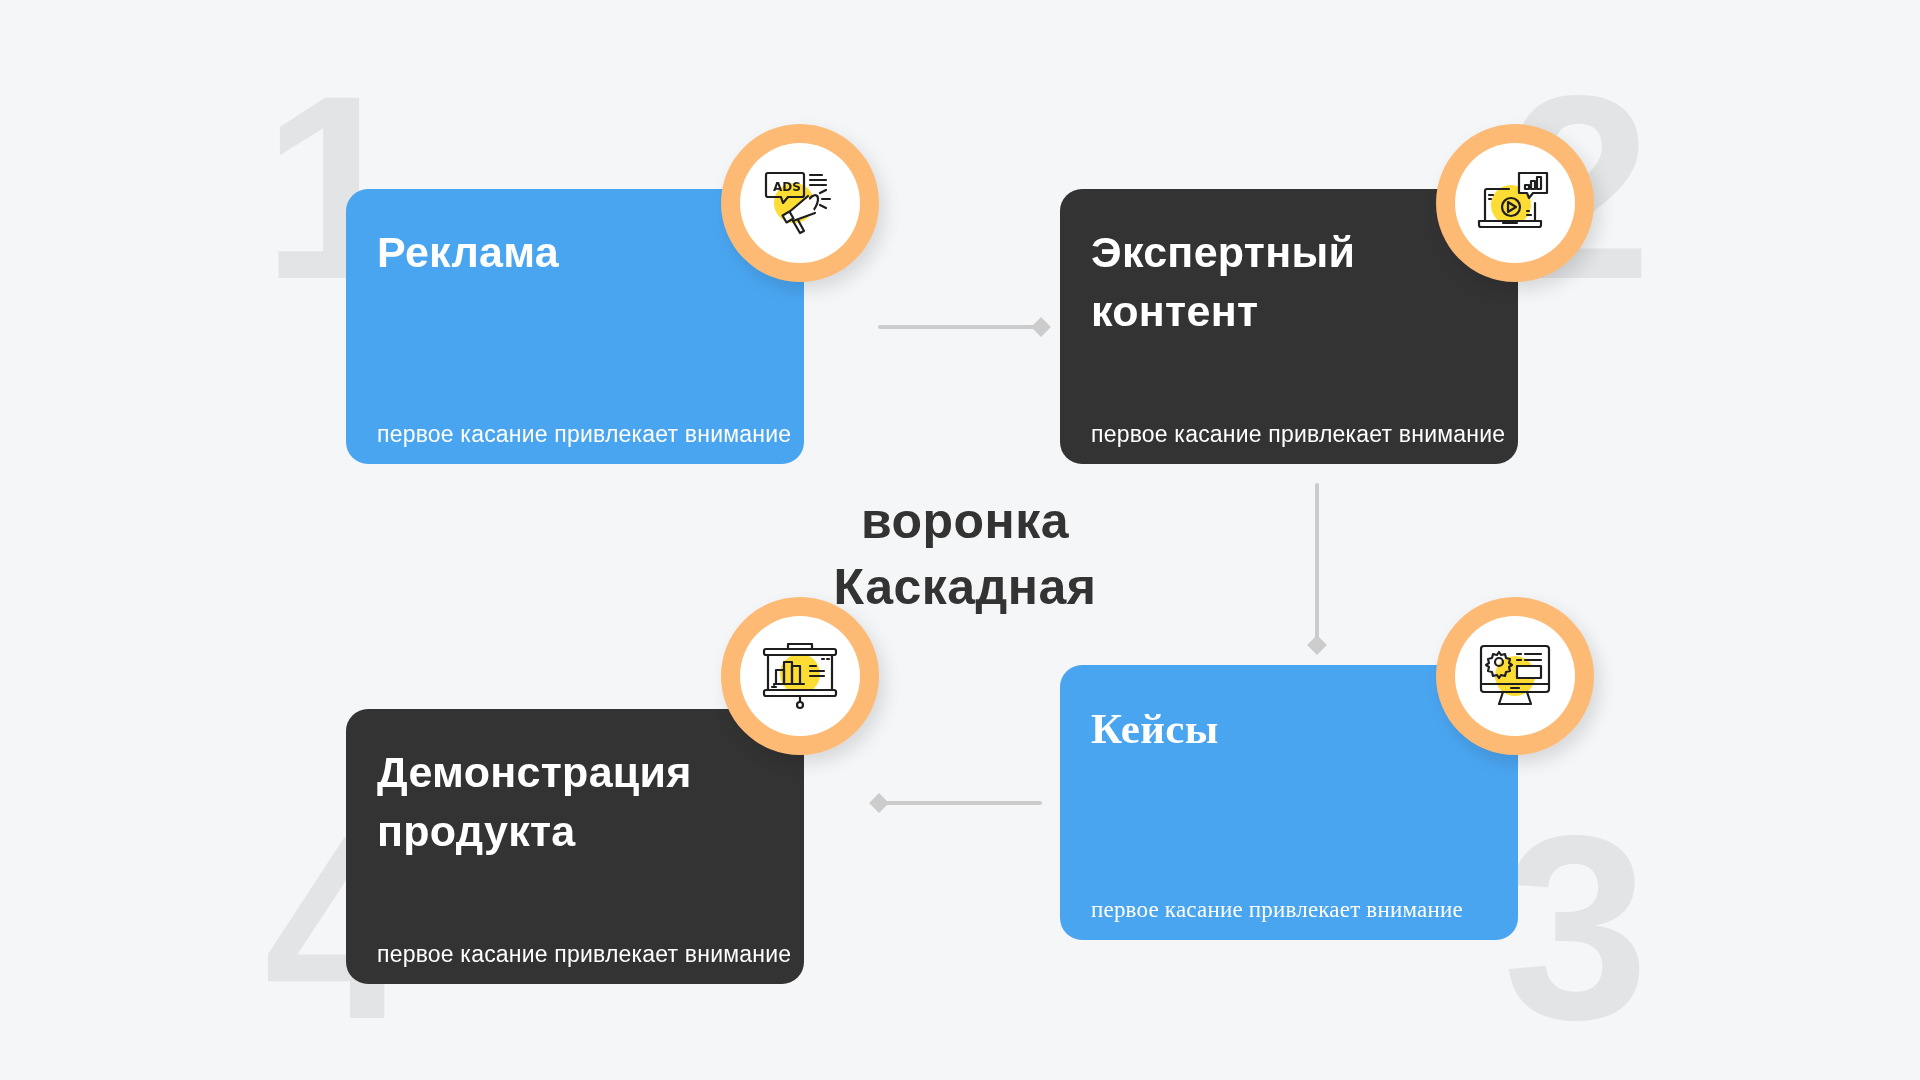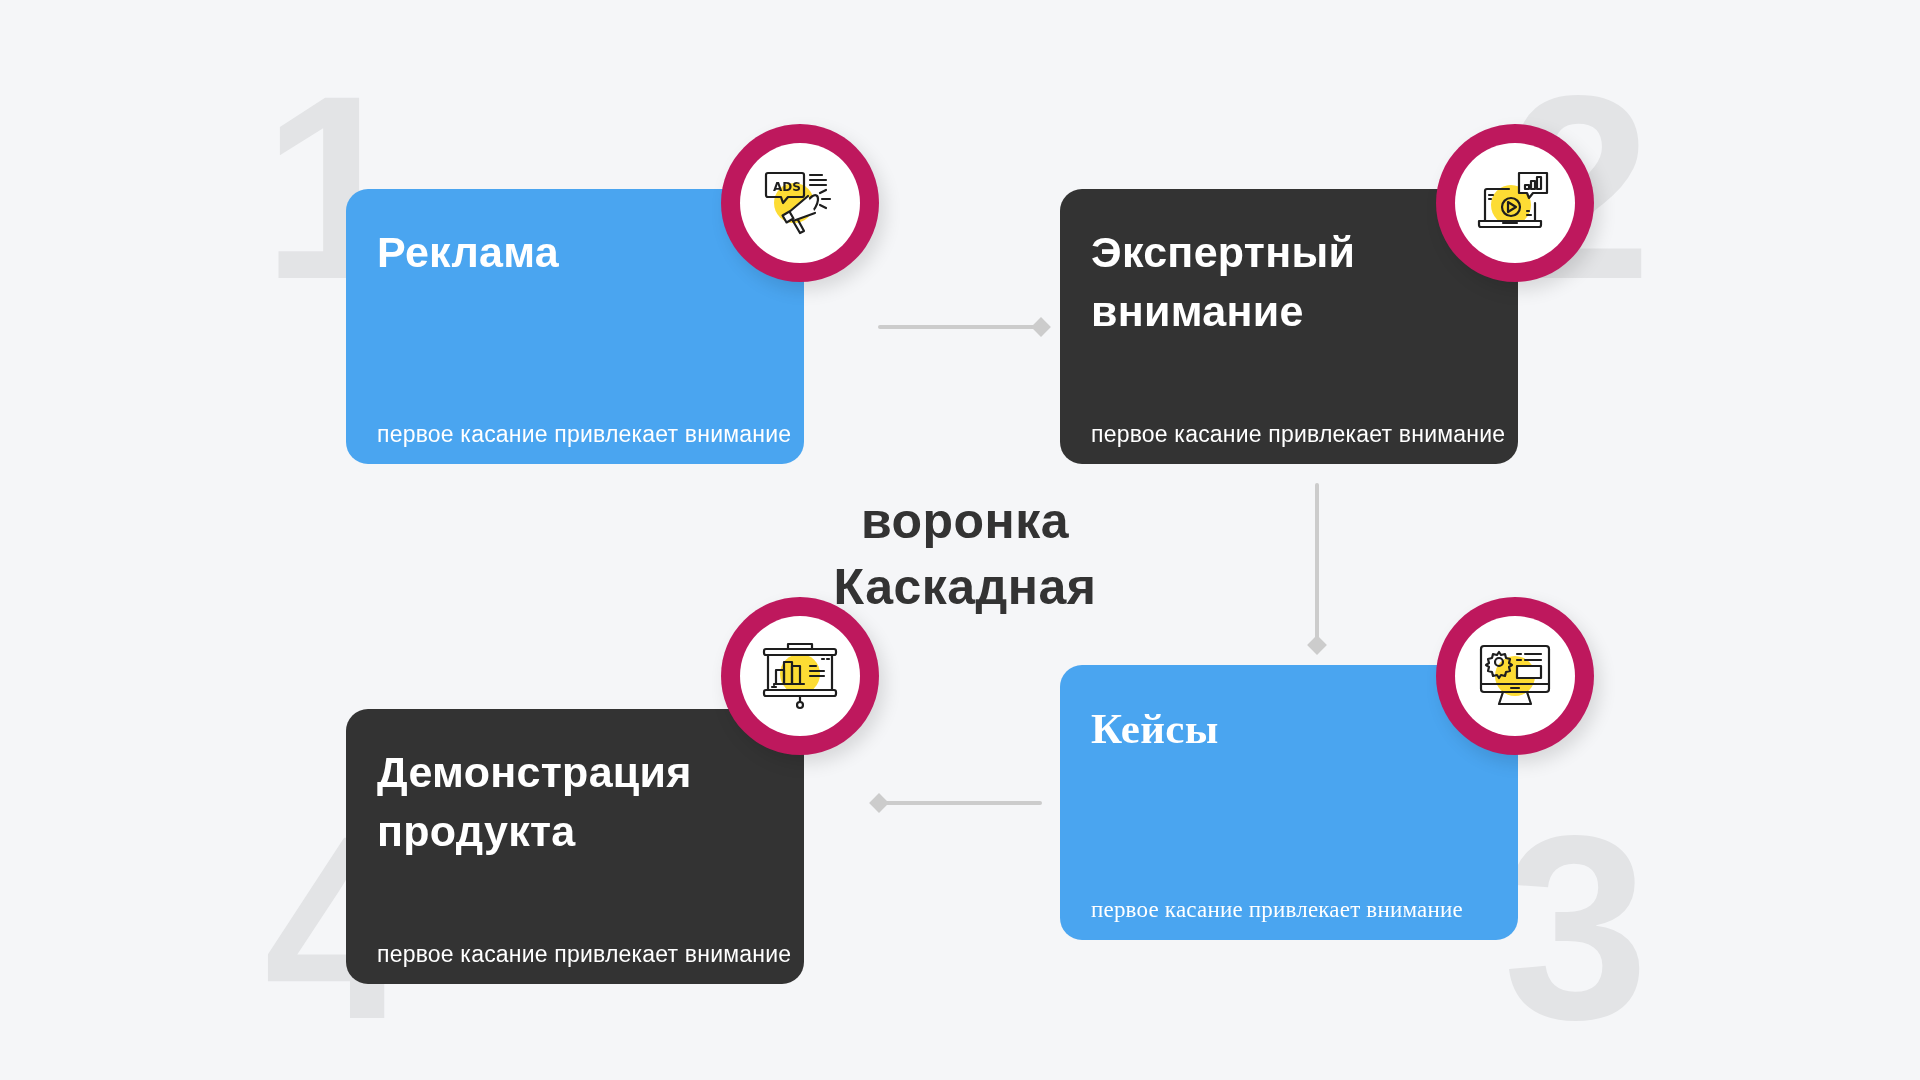--- a/index.html
+++ b/index.html
@@ -42,21 +42,21 @@
     left: 31px; bottom: 16px;
     font-size: 23px;
     line-height: 28px;
     letter-spacing: 0.2px;
     white-space: nowrap;
   }
   .badge {
     position: absolute;
     width: 158px; height: 158px;
     border-radius: 50%;
-    background: #be185d;
+    background: #fdba74;
     box-shadow: 6px 8px 18px rgba(0,0,0,0.12);
   }
   .badge .inner {
     position: absolute;
     left: 19px; top: 19px;
     width: 120px; height: 120px;
     border-radius: 50%;
     background: #ffffff;
     overflow: hidden;
   }
@@ -100,21 +100,21 @@
   <div class="line-h" style="left:882px; top:801px; width:160px; height:4px;"></div>
   <div class="diamond" style="left:872px; top:796px;"></div>
 </div>
 
 <div class="card blue" style="left:346px; top:189px;">
   <div class="card-title">Реклама</div>
   <div class="card-sub">первое касание привлекает внимание</div>
 </div>
 
 <div class="card dark" style="left:1060px; top:189px;">
-  <div class="card-title">Экспертный внимание</div>
+  <div class="card-title">Экспертный контент</div>
   <div class="card-sub">первое касание привлекает внимание</div>
 </div>
 
 <div class="card blue" style="left:1060px; top:665px;font-family:Liberation Serif, serif;">
   <div class="card-title">Кейсы</div>
   <div class="card-sub">первое касание привлекает внимание</div>
 </div>
 
 <div class="card dark" style="left:346px; top:665px;margin-top:44px;">
   <div class="card-title">Демонстрация продукта</div>

